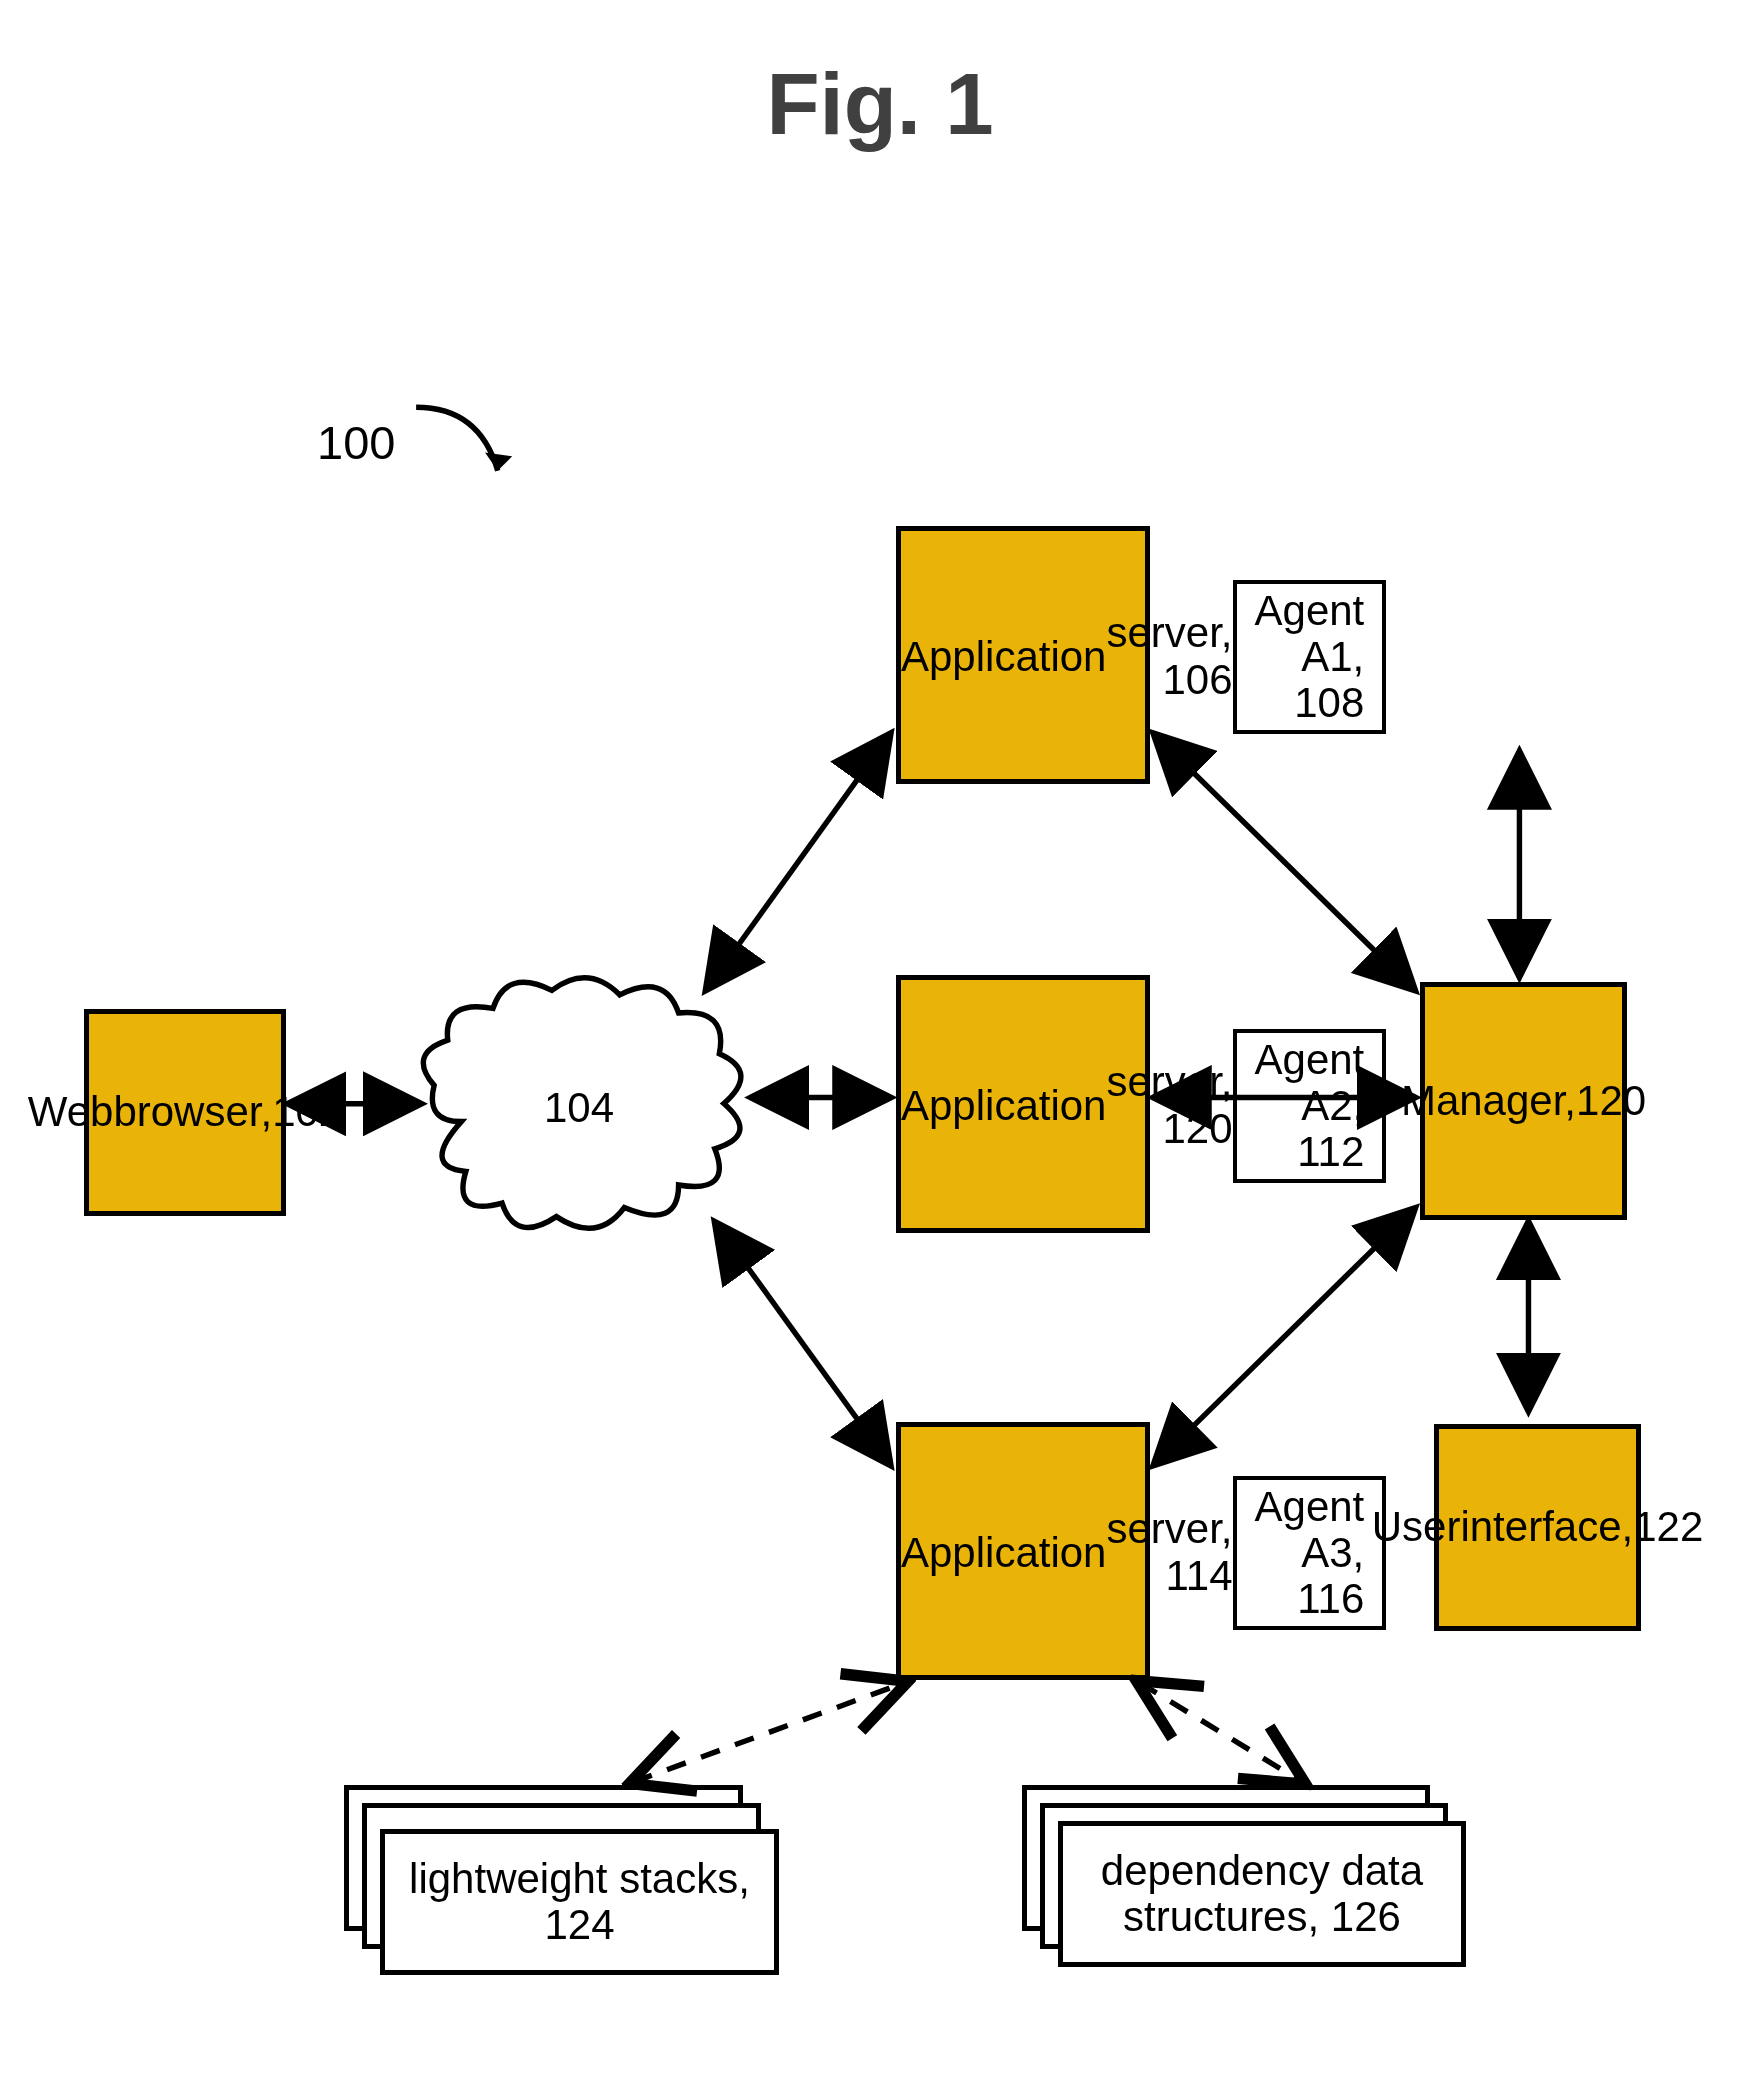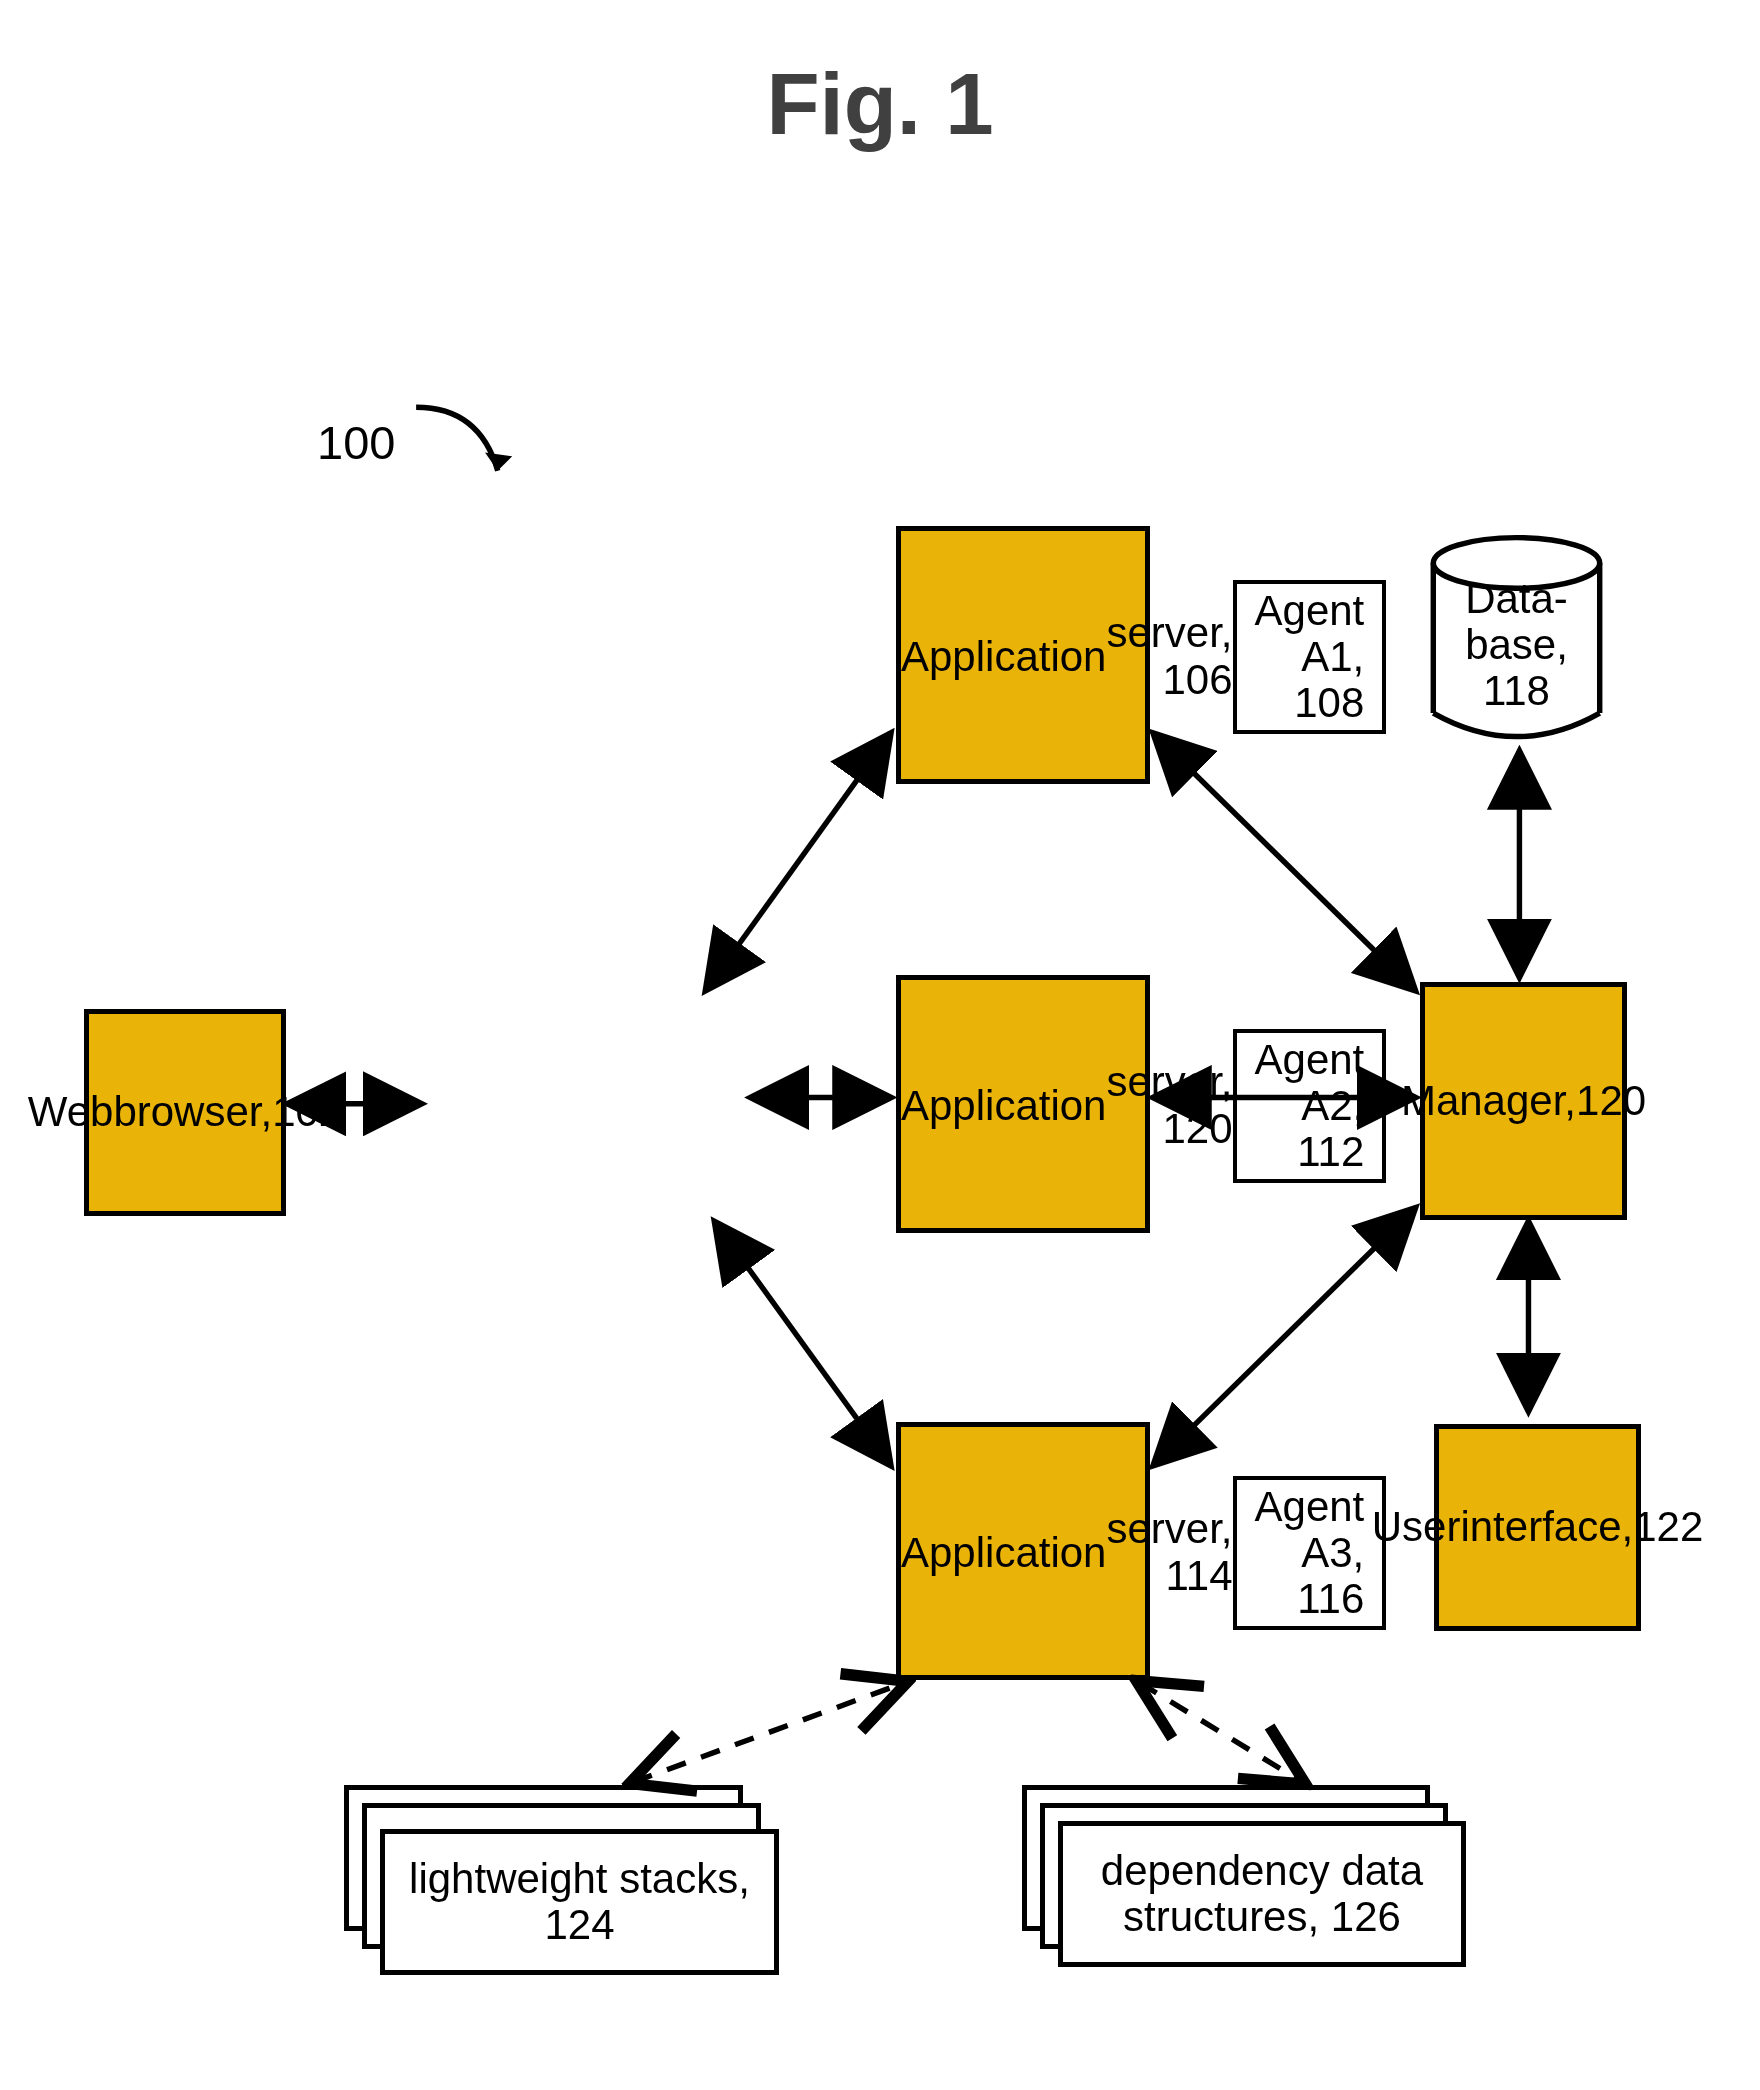--- a/index.html
+++ b/index.html
@@ -112,20 +112,41 @@
     <path d="M20 20 Q90 20 110 90" stroke="#000" stroke-width="6" fill="none"></path>
     <polygon points="110,90 96,70 126,74" fill="#000"></polygon>
   </svg>
 
   <div class="box box-center" style="left:84px; top:1009px; width:192px; height:197px;">
     <div><span>Web</span></div>
     <div><span>browser,</span></div>
     <div><span>102</span></div>
   </div>
 
+  <div class="cloud" style="left:407px; top:954px; width:344px; height:308px;">
+    <svg width="344" height="308" viewBox="0 0 380 340">
+      <path d="M60 185
+               Q20 185 30 145
+               Q0 110 45 95
+               Q40 50 95 60
+               Q110 15 160 40
+               Q200 10 235 45
+               Q285 20 300 65
+               Q355 60 345 110
+               Q390 130 350 165
+               Q390 200 340 215
+               Q360 265 300 255
+               Q300 305 240 280
+               Q210 320 165 290
+               Q120 320 105 275
+               Q50 290 65 240
+               Q15 235 60 185 Z" fill="#fff" stroke="#000" stroke-width="6"></path>
+    </svg>
+    <div class="cloud-label">104</div>
+  </div>
 
   <div class="box" style="left:896px; top:526px; width:244px; height:244px;">
     <div><span>Application</span></div>
     <div><span>server, 106</span></div>
     <div class="inner-box">
       <div><span>Agent</span></div>
       <div><span>A1, 108</span></div>
     </div>
   </div>
 
@@ -140,33 +161,20 @@
 
   <div class="box" style="left:896px; top:1422px; width:244px; height:244px;">
     <div><span>Application</span></div>
     <div><span>server, 114</span></div>
     <div class="inner-box">
       <div><span>Agent</span></div>
       <div><span>A3, 116</span></div>
     </div>
   </div>
 
-  <div class="db-cyl" style="left:1426px; top:534px; width:181px; height:208px;">
-    <svg width="181" height="208" viewBox="0 0 200 230">
-      <ellipse cx="100" cy="32" rx="92" ry="28" fill="#fff" stroke="#000" stroke-width="6"></ellipse>
-      <path d="M8 32 L8 198" stroke="#000" stroke-width="6" fill="none"></path>
-      <path d="M192 32 L192 198" stroke="#000" stroke-width="6" fill="none"></path>
-      <path d="M8 198 Q100 250 192 198" stroke="#000" stroke-width="6" fill="none"></path>
-    </svg>
-    <div class="db-text">
-      <div><span>Data-</span></div>
-      <div><span>base,</span></div>
-      <div><span>118</span></div>
-    </div>
-  </div>
 
   <div class="box box-center" style="left:1420px; top:982px; width:197px; height:228px;">
     <div><span>Manager,</span></div>
     <div><span>120</span></div>
   </div>
 
   <div class="box box-center" style="left:1434px; top:1416px; width:197px; height:197px;margin-top:8px;">
     <div><span>User</span></div>
     <div><span>interface,</span></div>
     <div><span>122</span></div>

